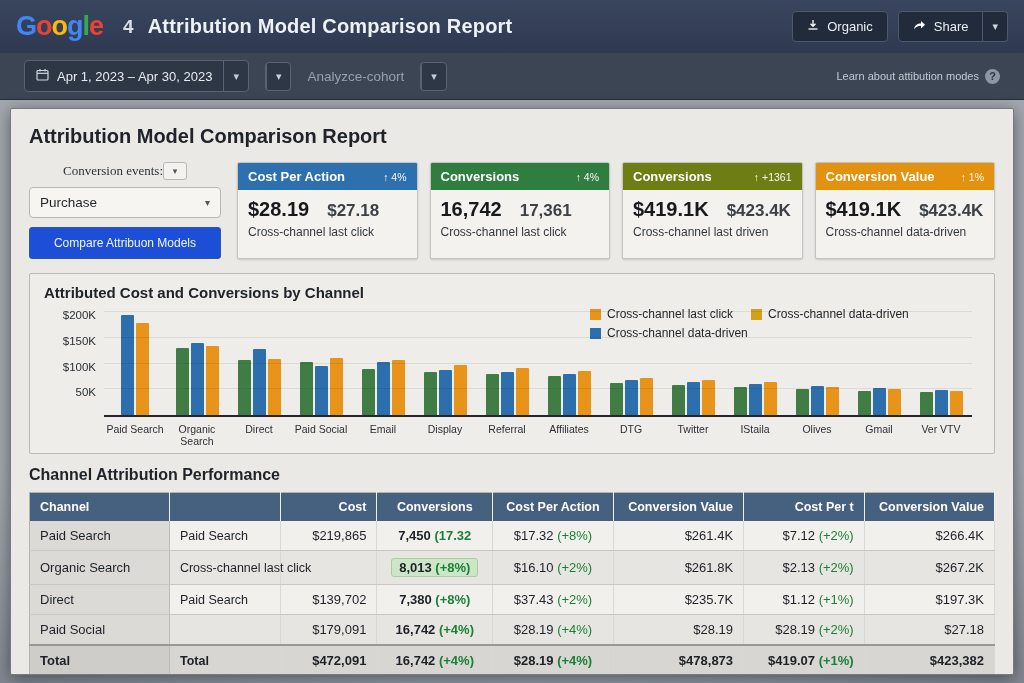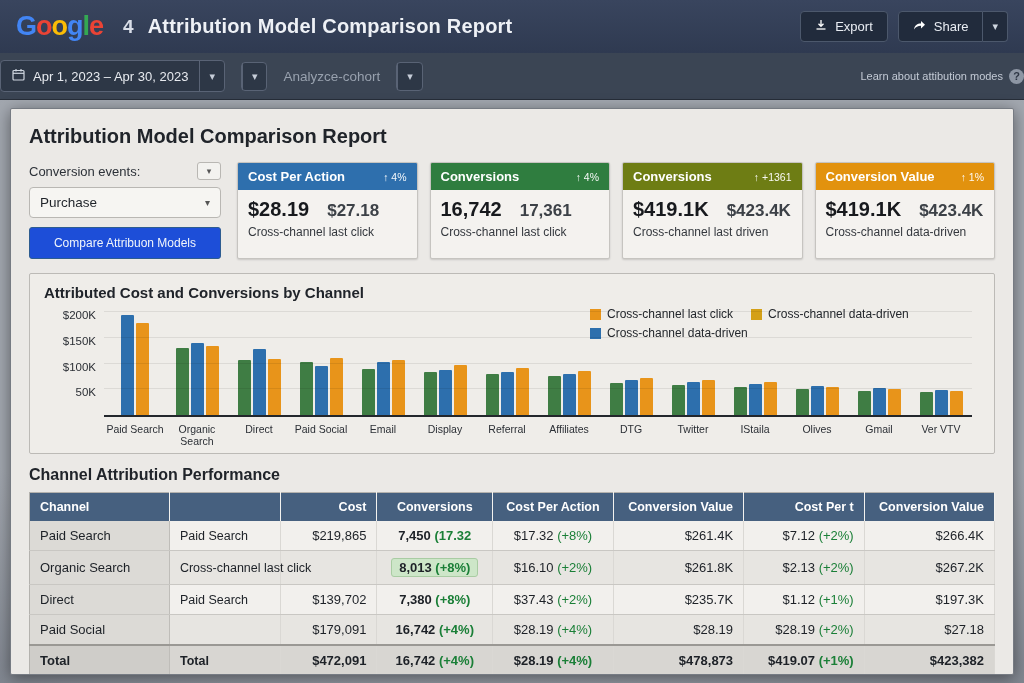--- a/index.html
+++ b/index.html
@@ -18,41 +18,41 @@
   .topbar-actions { margin-left:auto; display:flex; gap:10px; align-items:center; }
   .tb-action { background:#212b3c; border:1px solid #4c586c; color:#e9edf3; font-size:13px;
     padding:7px 14px; border-radius:4px; display:flex; align-items:center; gap:8px; cursor:pointer; }
   .share-group { display:flex; }
   .share-group .tb-action { border-radius:4px 0 0 4px; }
   .share-group .caret-btn { background:#212b3c; border:1px solid #4c586c; border-left:none;
     border-radius:0 4px 4px 0; color:#cfd6e0; padding:7px 9px; font-size:11px; cursor:pointer; }
 
   
   .toolbar { position:absolute; top:53px; left:0; right:0; height:47px; background:#3b4554;
-    display:flex; align-items:center; padding:0 0; gap:16px; border-bottom:1px solid #272e39; }
+    display:flex; align-items:center; padding:0 24px; gap:16px; border-bottom:1px solid #272e39; }
   .tool-select { background:#2d3746; border:1px solid #59median; border:1px solid #596375; border-radius:4px;
     color:#e7eaef; font-size:13px; display:flex; align-items:stretch; cursor:pointer; }
   .tool-select .seg { padding:7px 11px; display:flex; gap:8px; align-items:center; }
   .tool-select .caret-seg { border-left:1px solid #596375; padding:7px 9px; display:flex; align-items:center; color:#c6cdd8; font-size:11px; }
   .analyze-label { color:#98a1ae; font-size:13.5px; }
   .bold-part { font-weight:bold; }
   .learn { margin-left:auto; color:#c3cad5; font-size:11px; display:flex; align-items:center; gap:6px; }
   .q-icon { width:15px; height:15px; border-radius:50%; background:#8d96a4; color:#2d3644;
     font-size:11px; font-weight:bold; display:inline-flex; align-items:center; justify-content:center; }
 
   
   .panel { position:absolute; left:10px; right:10px; top:108px; bottom:8px;
     background:#ebe9e6; border:1px solid #767b83; border-radius:2px;
     box-shadow:0 3px 16px rgba(0,0,0,.45); padding:12px 18px 8px; overflow:hidden; }
   .report-title { font-size:20px; font-weight:bold; color:#20242a; margin:4px 0 14px; }
 
   
   .kpi-row { display:flex; gap:16px; }
   .controls { width:192px; flex:none; }
-  .ctrl-label-row { display:flex; align-items:center; justify-content:space-between; margin-bottom:7px; }
+  .ctrl-label-row { display:flex; align-items:center; justify-content:center; margin-bottom:7px;font-family:Liberation Serif, serif; }
   .ctrl-label { font-size:13px; color:#2c3publishers138; color:#2c3138; }
   .mini-dd { width:24px; height:18px; background:#f3f2ef; border:1px solid #b9b7b3; border-radius:3px;
     font-size:9px; color:#555; display:flex; align-items:center; justify-content:center; cursor:pointer; }
   .event-select { width:100%; background:#f6f5f2; border:1px solid #b9b7b3; border-radius:4px;
     padding:7px 10px; font-size:13.5px; color:#1f2329; display:flex; justify-content:space-between;
     align-items:center; margin-bottom:9px; cursor:pointer; }
   .event-select .caret { font-size:10px; color:#555; }
   .compare-btn { width:100%; background:#1d4ed8; border:1px solid #2d5website; border:1px solid #2d5c90; color:#f2f6fb;
     font-size:12px; padding:8px 6px; border-radius:3px; cursor:pointer; }
   .kpi-cards { flex:1; display:grid; grid-template-columns:repeat(4,1fr); gap:12px; }
@@ -114,21 +114,21 @@
     <span class="page-num">4</span>
     <h1 class="topbar-title">Attribution Model Comparison Report</h1>
     <div class="topbar-actions">
       <button class="tb-action">
         <span>
           <svg width="12" height="12" viewBox="0 0 12 12">
               <path d="M6 1v6M3.5 4.8L6 7.3l2.5-2.5" stroke="#fff" fill="none" stroke-width="1.3"></path>
               <path d="M1.5 10h9" stroke="#fff" stroke-width="1.3"></path>
             </svg>
         </span>
-        <span>Export</span>
+        <span>Organic</span>
       </button>
       <div class="share-group">
         <button class="tb-action">
           <span>
             <svg width="13" height="12" viewBox="0 0 13 12">
                 <path d="M1 10.5C1.6 6.5 4.2 4.6 8 4.6V2l4 3.7-4 3.7V6.8C4.9 6.8 2.7 8 1 10.5z" fill="#fff"></path>
               </svg>
           </span>
           <span>Share</span>
         </button>

